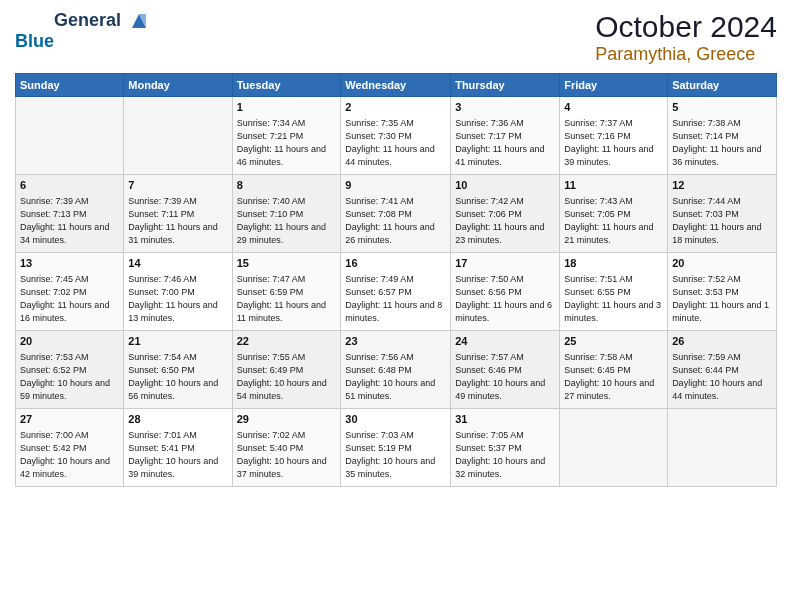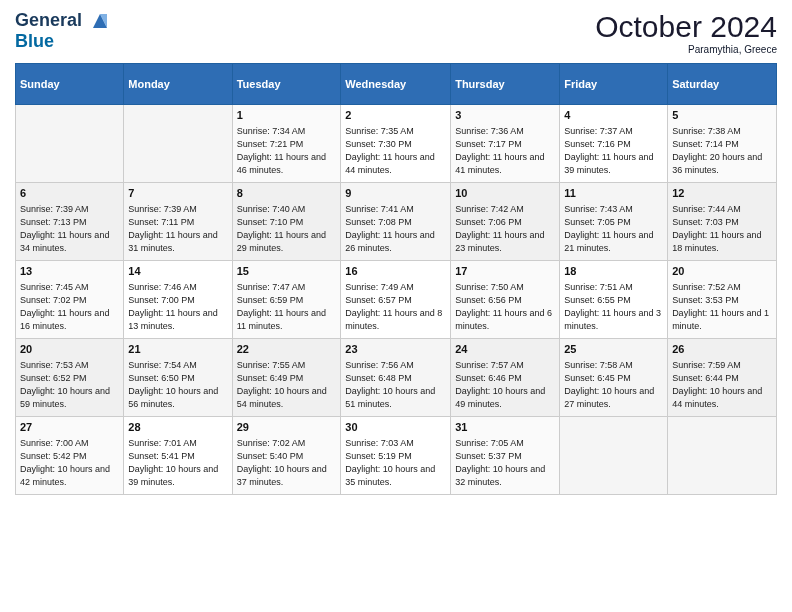--- a/index.html
+++ b/index.html
@@ -19,40 +19,39 @@
       display: flex;
       justify-content: space-between;
       align-items: flex-start;
       margin-bottom: 8px;
     }
     .logo {
       display: flex;
       align-items: center;
     }
     .title-block {
-      text-align: right;
     }
     .month-title {
       font-size: 30px;
       font-weight: normal;
       color: #1a1a2e;
     }
     .subtitle {
-      font-size: 10px;
-      color: #0f172a;
+      font-size: 18px;
+      color: #a16207;
     }
     table {
       width: 100%;
       border-collapse: collapse;
       font-size: 9.5px;
     }
     thead tr th {
       background-color: #2e6db4;
       color: white;
-      padding: 14px 4px;
+      padding: 5px 4px;
       text-align: left;
       font-size: 11px;
       font-weight: bold;
       border: 1px solid #2060a0;
     }
     tbody tr td {
       border: 1px solid #ccc;
       vertical-align: top;
       padding: 3px 4px;
       height: 78px;
@@ -82,21 +81,21 @@
       background: #f5f5f5 !important;
     }
   </style>
 </head>
 <body>
 
 <div class="container">
   <div class="header">
     <div class="logo">
       <div>
-        <div style="display:flex;align-items:center;">
+        <div style="display:flex;align-items:center;margin-left:39px;">
           <div style="font-size:18px;font-weight:bold;color:#1a3a5c;line-height:1.1;">
             General
             <svg width="22" height="22" viewBox="0 0 22 22" style="vertical-align:middle;margin-left:2px;">
               <polygon points="4,18 11,4 18,18" fill="#2e6db4"></polygon>
               <polygon points="11,4 18,4 18,18" fill="#4a90d9" opacity="0.7"></polygon>
             </svg>
           </div>
         </div>
         <div style="font-size:18px;font-weight:bold;color:#0369a1;line-height:1.1;">Blue</div>
       </div>
@@ -120,21 +119,21 @@
       </tr>
     </thead>
     <tbody id="calendar-body">
     <tr>
           <td class="empty-cell"></td>
           <td class="empty-cell"></td>
           <td><span class="day-num">1</span><span>Sunrise: 7:34 AM</span><br><span>Sunset: 7:21 PM</span><br><span>Daylight: 11 hours and 46 minutes.</span></td>
           <td><span class="day-num">2</span><span>Sunrise: 7:35 AM</span><br><span>Sunset: 7:30 PM</span><br><span>Daylight: 11 hours and 44 minutes.</span></td>
           <td><span class="day-num">3</span><span>Sunrise: 7:36 AM</span><br><span>Sunset: 7:17 PM</span><br><span>Daylight: 11 hours and 41 minutes.</span></td>
           <td><span class="day-num">4</span><span>Sunrise: 7:37 AM</span><br><span>Sunset: 7:16 PM</span><br><span>Daylight: 11 hours and 39 minutes.</span></td>
-          <td><span class="day-num">5</span><span>Sunrise: 7:38 AM</span><br><span>Sunset: 7:14 PM</span><br><span>Daylight: 20 hours and 36 minutes.</span></td>
+          <td><span class="day-num">5</span><span>Sunrise: 7:38 AM</span><br><span>Sunset: 7:14 PM</span><br><span>Daylight: 11 hours and 36 minutes.</span></td>
         </tr>
         <tr>
           <td><span class="day-num">6</span><span>Sunrise: 7:39 AM</span><br><span>Sunset: 7:13 PM</span><br><span>Daylight: 11 hours and 34 minutes.</span></td>
           <td><span class="day-num">7</span><span>Sunrise: 7:39 AM</span><br><span>Sunset: 7:11 PM</span><br><span>Daylight: 11 hours and 31 minutes.</span></td>
           <td><span class="day-num">8</span><span>Sunrise: 7:40 AM</span><br><span>Sunset: 7:10 PM</span><br><span>Daylight: 11 hours and 29 minutes.</span></td>
           <td><span class="day-num">9</span><span>Sunrise: 7:41 AM</span><br><span>Sunset: 7:08 PM</span><br><span>Daylight: 11 hours and 26 minutes.</span></td>
           <td><span class="day-num">10</span><span>Sunrise: 7:42 AM</span><br><span>Sunset: 7:06 PM</span><br><span>Daylight: 11 hours and 23 minutes.</span></td>
           <td><span class="day-num">11</span><span>Sunrise: 7:43 AM</span><br><span>Sunset: 7:05 PM</span><br><span>Daylight: 11 hours and 21 minutes.</span></td>
           <td><span class="day-num">12</span><span>Sunrise: 7:44 AM</span><br><span>Sunset: 7:03 PM</span><br><span>Daylight: 11 hours and 18 minutes.</span></td>
         </tr>

